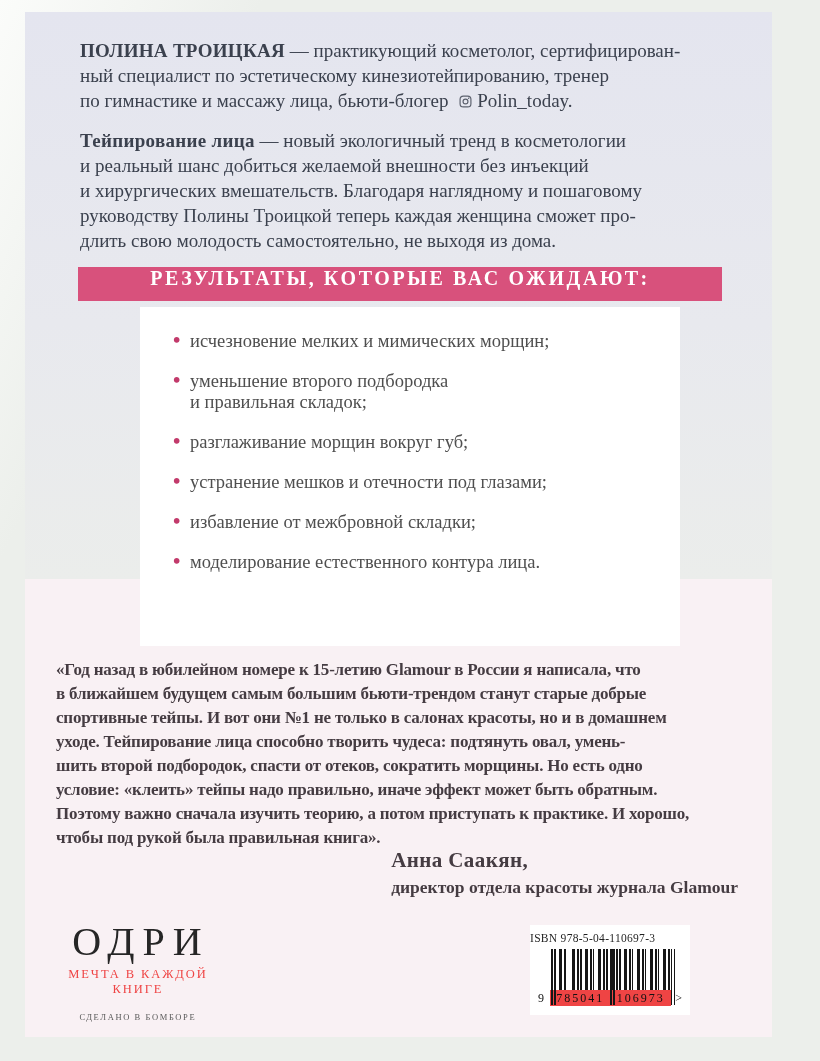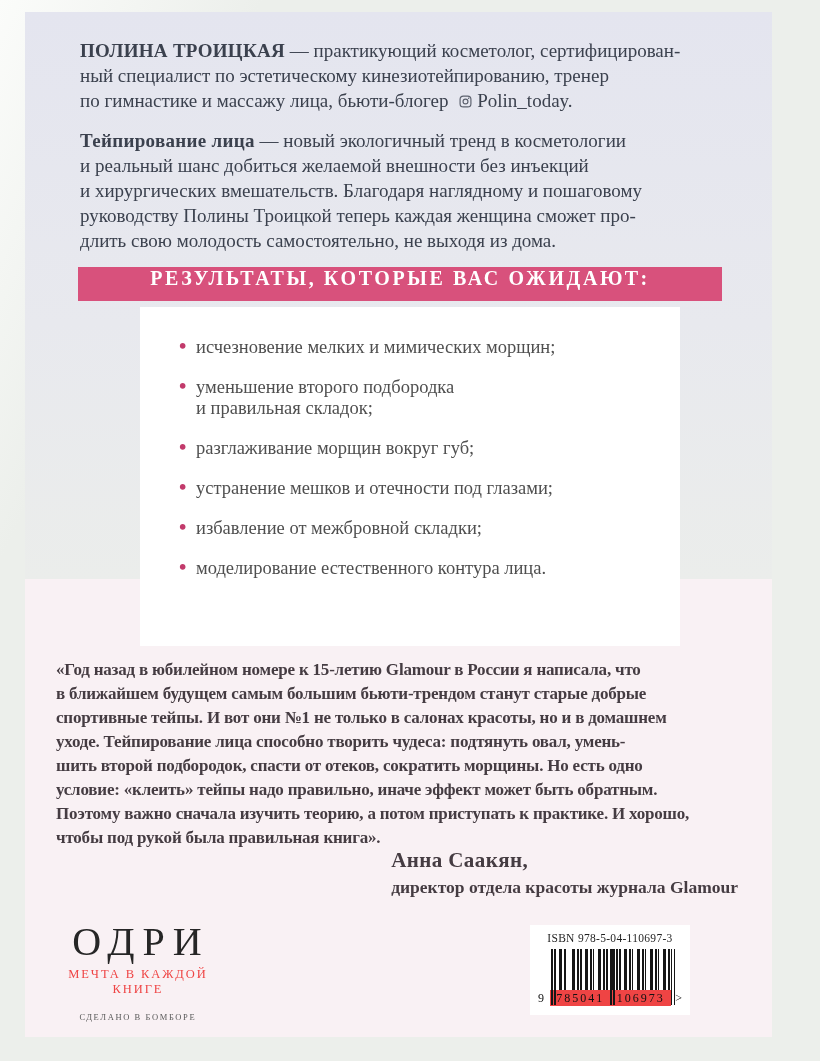--- a/index.html
+++ b/index.html
@@ -30,21 +30,21 @@
   
   .banner{
     position:absolute;left:78px;top:267px;width:644px;height:34px;
     background:var(--banner,#d8517c);
     display:flex;align-items:flex-start;justify-content:center;
   }
   .banner span{color:#ffffff;font-weight:bold;font-size:20px;letter-spacing:2.6px;}
 
   
   .results-box{position:absolute;left:140px;top:307px;width:540px;height:339px;background:#ffffff;}
-  .results-box ul{list-style:none;margin:6px;padding:0;position:absolute;left:50px;top:24px;width:460px;}
+  .results-box ul{list-style:none;margin:0;padding:0;position:absolute;left:50px;top:24px;width:460px;}
   .results-box li{
     position:relative;margin:0 0 19px 0;
     font-size:18.5px;line-height:21px;color:#4f4f4f;white-space:pre-line;
   }
   .results-box li::before{
     content:"\2022";position:absolute;left:-17px;top:-1px;
     color:var(--bullet,#c23a6b);font-size:21px;font-weight:bold;
   }
 
   
@@ -58,21 +58,21 @@
   .attr-role{font-size:17.5px;font-weight:bold;margin-top:4px;}
 
   
   .publisher{position:absolute;left:58px;top:922px;width:158px;text-align:center;color:#262626;}
   .logo{font-size:40px;line-height:40px;letter-spacing:8px;margin-right:-8px;font-weight:400;}
   .tagline{font-size:12.5px;letter-spacing:1.9px;margin-right:-1.9px;margin-top:5px;color:#ef4444;}
   .madeby{font-size:8.5px;letter-spacing:1.6px;margin-right:-1.6px;margin-top:15px;color:#5a5a5a;}
 
   
   .barcode-box{position:absolute;left:530px;top:925px;width:160px;height:90px;background:#ffffff;}
-  .isbn{margin-top:7px;text-align:center;font-size:11.5px;letter-spacing:.3px;color:#1f1f1f;}
+  .isbn{margin-top:7px;font-size:11.5px;letter-spacing:.3px;color:#1f1f1f;}
   .bc{position:absolute;left:8px;right:8px;top:24px;height:58px;}
   .bc-bars{
     position:absolute;left:13px;right:7px;top:0;height:46px;
     background:repeating-linear-gradient(90deg,
       #161616 0 2px, transparent 2px 3.5px,
       #161616 3.5px 4.5px, transparent 4.5px 8px,
       #161616 8px 11px, transparent 11px 13px);
   }
   .guard{position:absolute;top:0;height:56px;width:1.5px;background:#161616;box-shadow:3px 0 0 #161616;z-index:3;}
   .g-left{left:13px;} .g-mid{left:50%;} .g-right{right:10px;}

